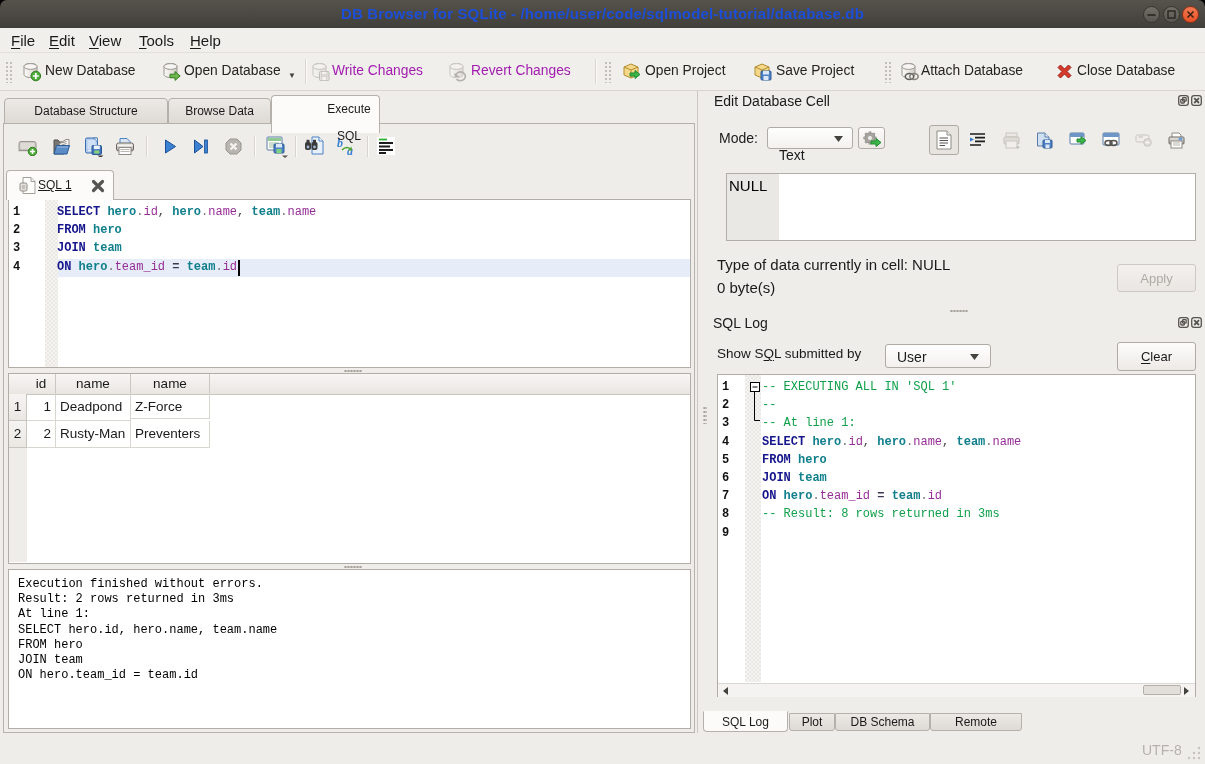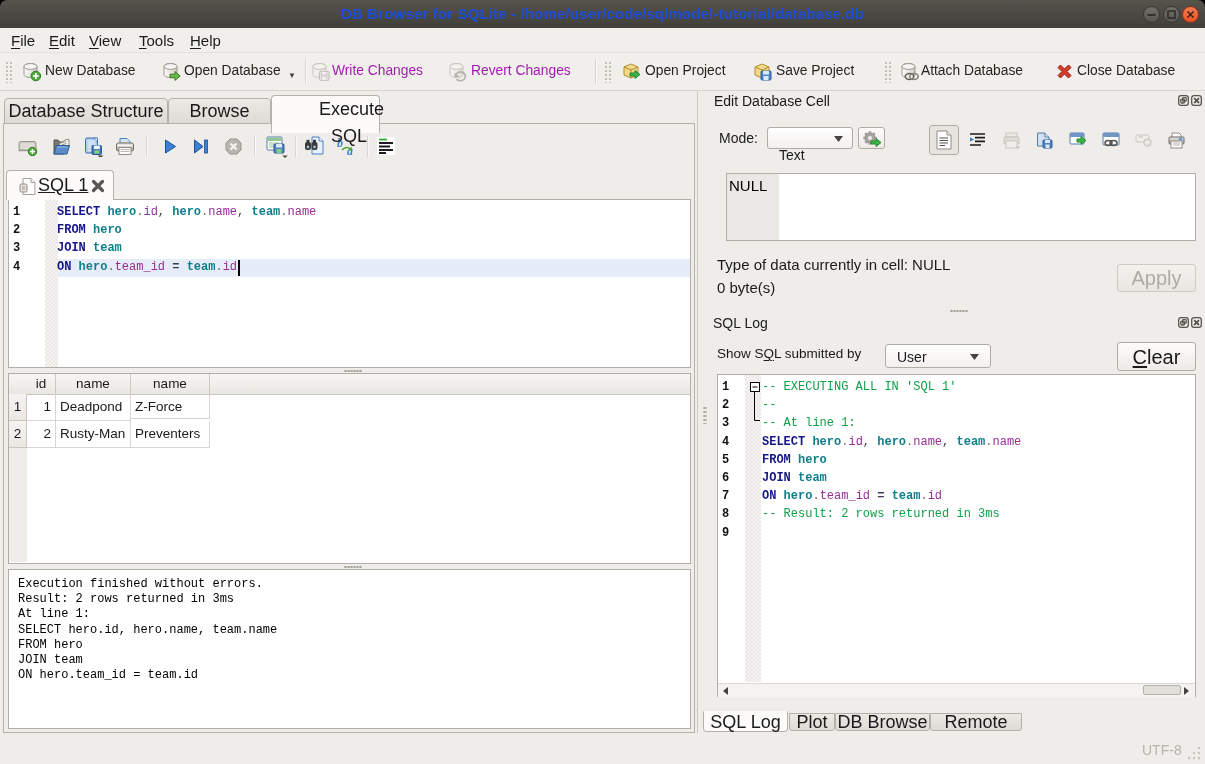--- a/index.html
+++ b/index.html
@@ -22,40 +22,40 @@
 #toolbar{left:0;top:53px;width:1205px;height:37px;background:#f1efec;
  border-bottom:1px solid #d8d4cf;}
 .tbtxt{position:absolute;top:10px;font-size:13.8px;color:#26241f;}
 .tbtxt.dis{color:#a21caf;}
 .tsep{position:absolute;top:6px;height:25px;width:1px;background:#d9d5d0;border-right:1px solid #fbfaf9;}
 .grip{position:absolute;top:8px;width:7px;height:22px;
  background-image:radial-gradient(circle,#c3bfb9 1px,transparent 1.3px);background-size:4px 4px;}
 
 .tab{position:absolute;box-sizing:border-box;border:1px solid #b5b0aa;
  border-radius:4px 4px 0 0;background:linear-gradient(#eceae6,#dedad5);
- font-size:18px;text-align:center;}
+ font-size:12px;text-align:center;}
 .tab.active{background:#fcfbfa;border-bottom:none;z-index:3;}
 #paneL{left:3px;top:123px;width:692px;height:610px;border:1px solid #b7b2ac;
  border-top:1px solid #b7b2ac;box-sizing:border-box;}
 
 .whitebox{position:absolute;background:#fff;border:1px solid #b2ada7;box-sizing:border-box;}
 .mono{font-family:"Liberation Mono",monospace;}
 
 .kw{color:#16168c;font-weight:bold;}
 .tbl{color:#107f8c;font-weight:bold;}
 .fld{color:#962d96;}
 .dot{color:#777;}
 .pun{color:#444;}
 .eq{color:#3a3a55;font-weight:bold;}
 .cmt{color:#10a04a;}
 
 .combo{position:absolute;box-sizing:border-box;background:linear-gradient(#fefefe,#f3f1ee);
  border:1px solid #b0aca5;border-radius:3px;font-size:14px;}
 .btn{position:absolute;box-sizing:border-box;border:1px solid #b0aca5;border-radius:3px;
- background:linear-gradient(#fdfcfb,#edeae6);font-size:20px;text-align:center;}
+ background:linear-gradient(#fdfcfb,#edeae6);font-size:13px;text-align:center;}
 .dots{position:absolute;background-image:radial-gradient(circle,#a5a19b 1px,transparent 1.3px);background-size:4px 3px;background-position:0 0;}
 </style>
 </head>
 <body>
 <svg width="0" height="0" style="position:absolute">
     <defs>
 <linearGradient id="cylg" x1="0" y1="0" x2="1" y2="0">
         <stop offset="0" stop-color="#fbfaf9"></stop>
         <stop offset="0.5" stop-color="#e9e7e2"></stop>
         <stop offset="1" stop-color="#cdcac4"></stop>
@@ -425,36 +425,36 @@
   <line x1="4.5" y1="10" x2="4.5" y2="38.5" stroke="#000"></line>
   <line x1="4.5" y1="38.5" x2="10" y2="38.5" stroke="#000"></line>
  </svg>
  <div class="abs mono" id="logcode" style="left:44px;top:3px;font-size:12px;line-height:18.2px;white-space:pre;"><span class="cmt">-- EXECUTING ALL IN 'SQL 1'</span>
 <span class="cmt">--</span>
 <span class="cmt">-- At line 1:</span>
 <span class="kw">SELECT</span> <span class="tbl">hero</span><span class="dot">.</span><span class="fld">id</span><span class="pun">,</span> <span class="tbl">hero</span><span class="dot">.</span><span class="fld">name</span><span class="pun">,</span> <span class="tbl">team</span><span class="dot">.</span><span class="fld">name</span>
 <span class="kw">FROM</span> <span class="tbl">hero</span>
 <span class="kw">JOIN</span> <span class="tbl">team</span>
 <span class="kw">ON</span> <span class="tbl">hero</span><span class="dot">.</span><span class="fld">team_id</span> <span class="eq">=</span> <span class="tbl">team</span><span class="dot">.</span><span class="fld">id</span>
-<span class="cmt">-- Result: 2 rows returned in 3ms</span></div>
+<span class="cmt">-- Result: 8 rows returned in 3ms</span></div>
 
  <div class="abs" style="left:0;top:308px;width:477px;height:13px;background:#f5f3f1;border-top:1px solid #dbd7d2;">
   <svg class="abs" style="left:4px;top:3px" width="8" height="8">
         <path d="M6 0 L1 4 L6 8 Z" fill="#44423d"></path>
       </svg>
   <svg class="abs" style="left:465px;top:3px" width="8" height="8">
         <path d="M1 0 L6 4 L1 8 Z" fill="#44423d"></path>
       </svg>
   <div class="abs" style="left:425px;top:1px;width:38px;height:10px;background:#e2dfda;border:1px solid #b3afa9;border-radius:2px;box-sizing:border-box;"></div>
  </div>
 </div>
 
 <div class="tab active" style="left:703px;top:711px;width:85px;height:21px;line-height:20px;border-radius:0 0 4px 4px;border-top:1px solid #fcfbfa;border-bottom:1px solid #b5b0aa;">SQL Log</div>
 <div class="tab" style="left:789px;top:713px;width:46px;height:18px;line-height:17px;border-radius:0 0 3px 3px;">Plot</div>
-<div class="tab" style="left:835px;top:713px;width:95px;height:18px;line-height:17px;border-radius:0 0 3px 3px;">DB Browse</div>
+<div class="tab" style="left:835px;top:713px;width:95px;height:18px;line-height:17px;border-radius:0 0 3px 3px;">DB Schema</div>
 <div class="tab" style="left:930px;top:713px;width:92px;height:18px;line-height:17px;border-radius:0 0 3px 3px;">Remote</div>
 
 <svg class="abs" style="left:1185px;top:745px" width="17" height="17">
  <g fill="#c6c2bc">
       <circle cx="14" cy="3" r="1.2"></circle>
       <circle cx="14" cy="8" r="1.2"></circle>
       <circle cx="14" cy="13" r="1.2"></circle>
       <circle cx="9" cy="8" r="1.2"></circle>
       <circle cx="9" cy="13" r="1.2"></circle>
       <circle cx="4" cy="13" r="1.2"></circle>

